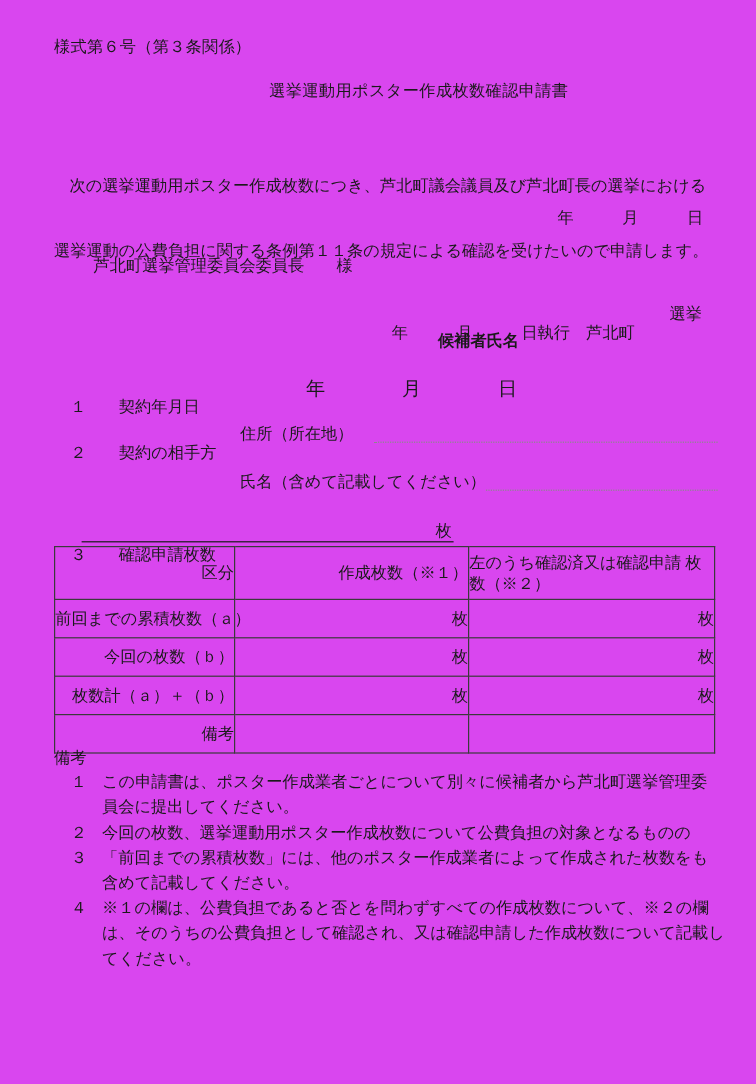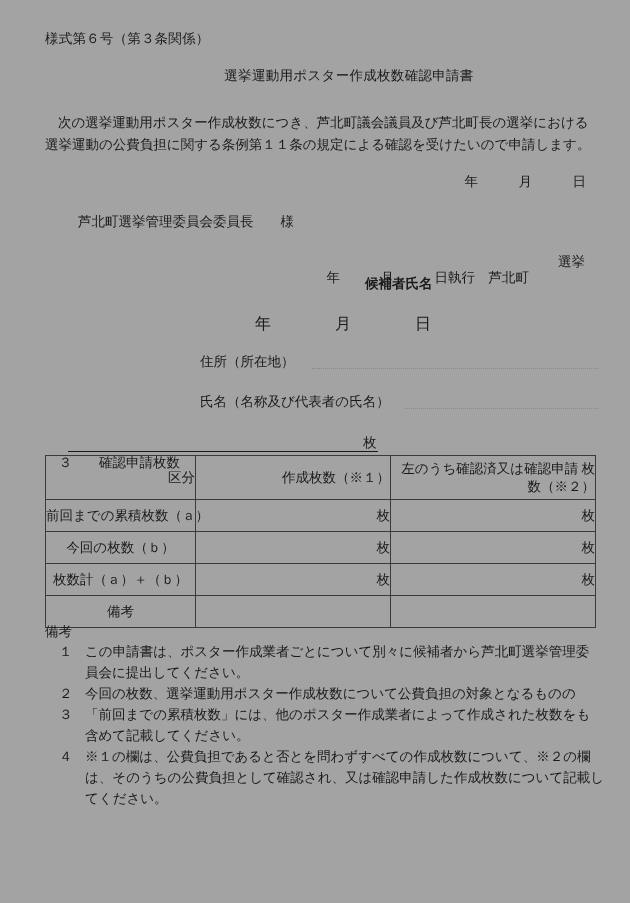--- a/index.html
+++ b/index.html
@@ -8,21 +8,21 @@
     background: #ffffff;
   }
   body {
     font-family: "Liberation Serif", "DejaVu Serif", serif;
     color: #1a1a1a;
   }
   .page {
     position: relative;
     width: 630px;
     height: 903px;
-    background: #a3a3a3;
+    background: #d946ef;
     overflow: hidden;
     box-sizing: border-box;
   }
 
   
   .abs { position: absolute; }
 
   
   .form-no {
     left: 45px; top: 30px;
@@ -39,21 +39,21 @@
   }
 
   
   .body-par {
     left: 45px; top: 112px;
     width: 540px;
     font-size: 13.5px;
     line-height: 22px;
     text-align: justify;
   }
-  .body-par .ln { display: block; white-space: pre; }
+  .body-par .ln { display: block; white-space: pre; margin-top: 32px; }
   .body-par .ln.indent { text-indent: 13px; }
 
   
   .app-date {
     left: 0; top: 173px;
     width: 586px;
     text-align: right;
     font-size: 13.5px;
     white-space: pre;
   }
@@ -141,28 +141,28 @@
   .col-div  { width: 150px; }
   .col-made { width: 195px; }
   .col-conf { width: 205px; }
 
   .tbl thead th {
     height: 43px;
     font-size: 13.5px;
   }
   .th-center { text-align: right; }
   .th-left {
-    text-align: right;
+    text-align: left;
     padding: 4px 6px;
     line-height: 18px;
     margin-top: 44px;
   }
   .tbl tbody td { height: 31px; }
   .cell-label {
-    text-align: center;
+    text-align: right;
     padding-left: 7px;
     white-space: pre;
   }
   .cell-unit {
     text-align: right;
     padding-right: 8px;
   }
   .row-remarks td { height: 35px; }
 
   
@@ -209,25 +209,31 @@
   <div class="abs app-date">年　　　月　　　日</div>
 
   <div class="abs addressee">芦北町選挙管理委員会委員長　　様</div>
 
   <div class="abs elect-line">
     <span>年　　　月　　　日執行　芦北町</span>
     <span class="elect-suffix">選挙</span>
   </div>
   <div class="abs cand-name">候補者氏名</div>
 
+  <div class="abs item-num item1-label">
+    <span>１</span><span>　　</span><span>契約年月日</span>
+  </div>
   <div class="abs item1-date">年　　　　月　　　　日</div>
 
+  <div class="abs item-num item2-label">
+    <span>２</span><span>　　</span><span>契約の相手方</span>
+  </div>
   <div class="abs item-num item2-addr-label">住所（所在地）</div>
   <div class="dotted dot-addr"></div>
-  <div class="abs item-num item2-name-label">氏名（名称及び代表者の氏名）</div>
+  <div class="abs item-num item2-name-label">氏名（含めて記載してください）</div>
   <div class="dotted dot-name"></div>
 
   <div class="abs item3-wrap">
     <span>３</span><span>　　</span><span>確認申請枚数</span>
   </div>
   <div class="item3-rule"></div>
   <div class="item3-mai">枚</div>
 
   <table class="tbl">
     <colgroup>

